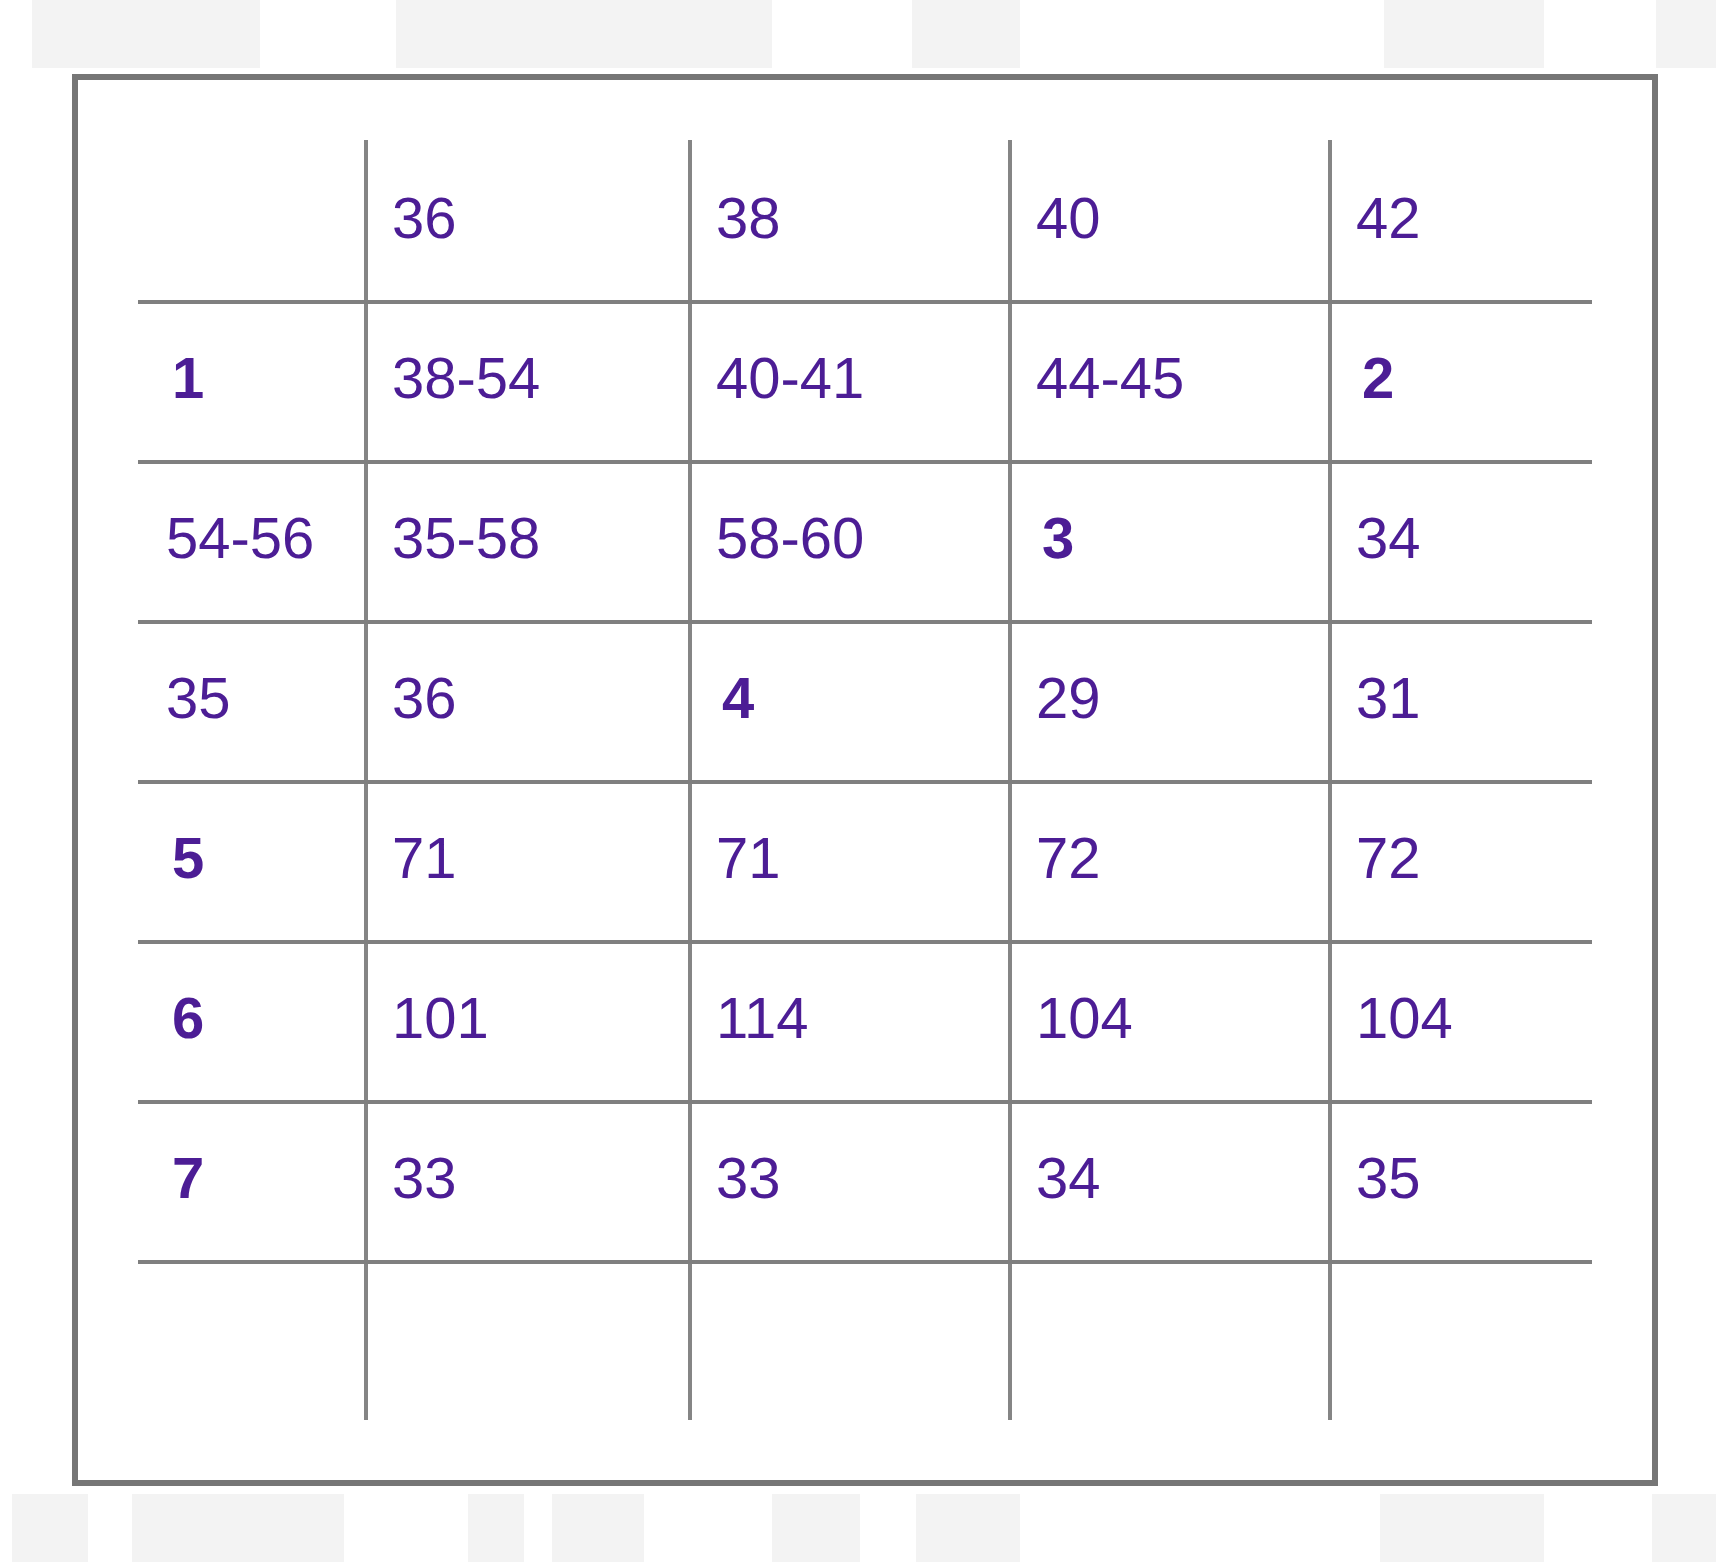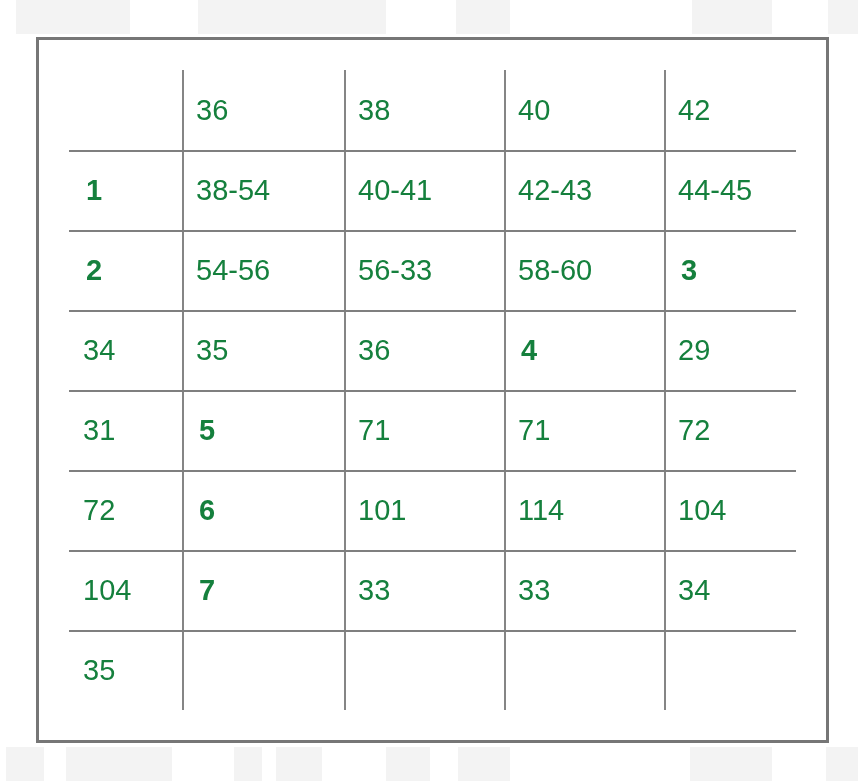--- a/index.html
+++ b/index.html
@@ -36,21 +36,21 @@
     display: grid;
     width: 100%;
     height: 100%;
     grid-template-columns: 113px 162px 160px 160px 1fr;
     grid-template-rows: repeat(8, 80px);
   }
   .cell {
     display: flex;
     align-items: center;
     font-size: 29px;
-    color: #15803d;
+    color: #4c1d95;
     padding-left: 14px;
     box-sizing: border-box;
     white-space: nowrap;
     overflow: hidden;
   }
   .cell.label {
     font-weight: bold;
     padding-left: 17px;
   }
   .vline {
@@ -112,26 +112,25 @@
 
         <div class="cell label"></div>
         <div class="cell">36</div>
         <div class="cell">38</div>
         <div class="cell">40</div>
         <div class="cell">42</div>
 
         <div class="cell label">1</div>
         <div class="cell">38-54</div>
         <div class="cell">40-41</div>
-        <div class="cell">42-43</div>
         <div class="cell">44-45</div>
 
         <div class="cell label">2</div>
         <div class="cell">54-56</div>
-        <div class="cell">56-33</div>
+        <div class="cell">35-58</div>
         <div class="cell">58-60</div>
 
         <div class="cell label">3</div>
         <div class="cell">34</div>
         <div class="cell">35</div>
         <div class="cell">36</div>
 
         <div class="cell label">4</div>
         <div class="cell">29</div>
         <div class="cell">31</div>

